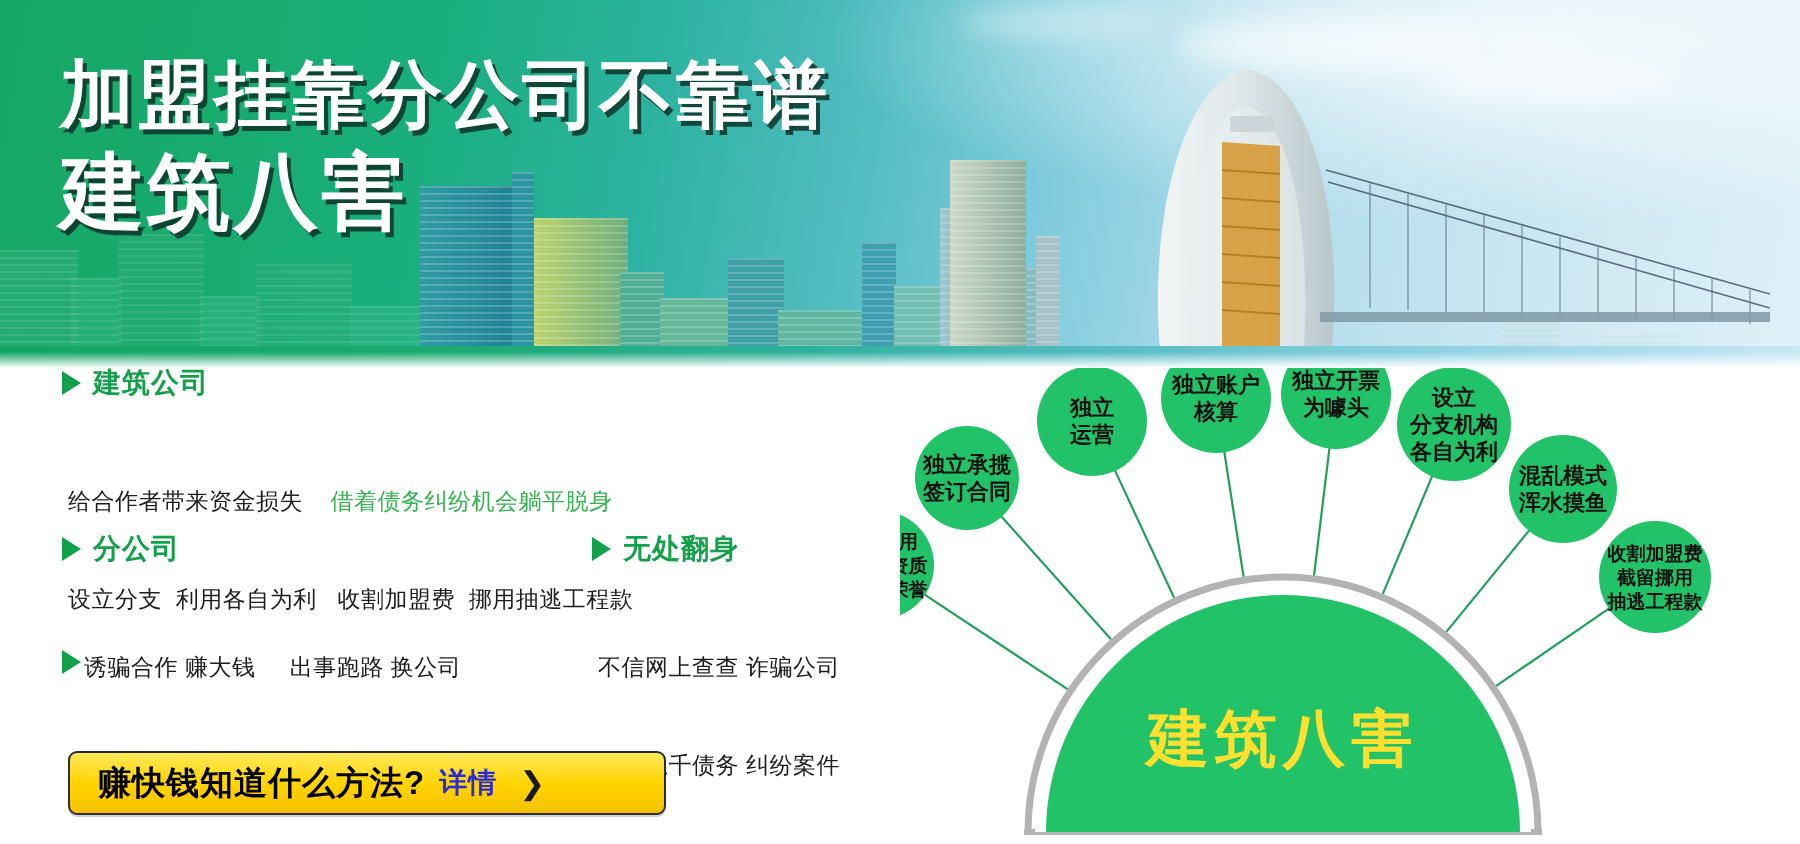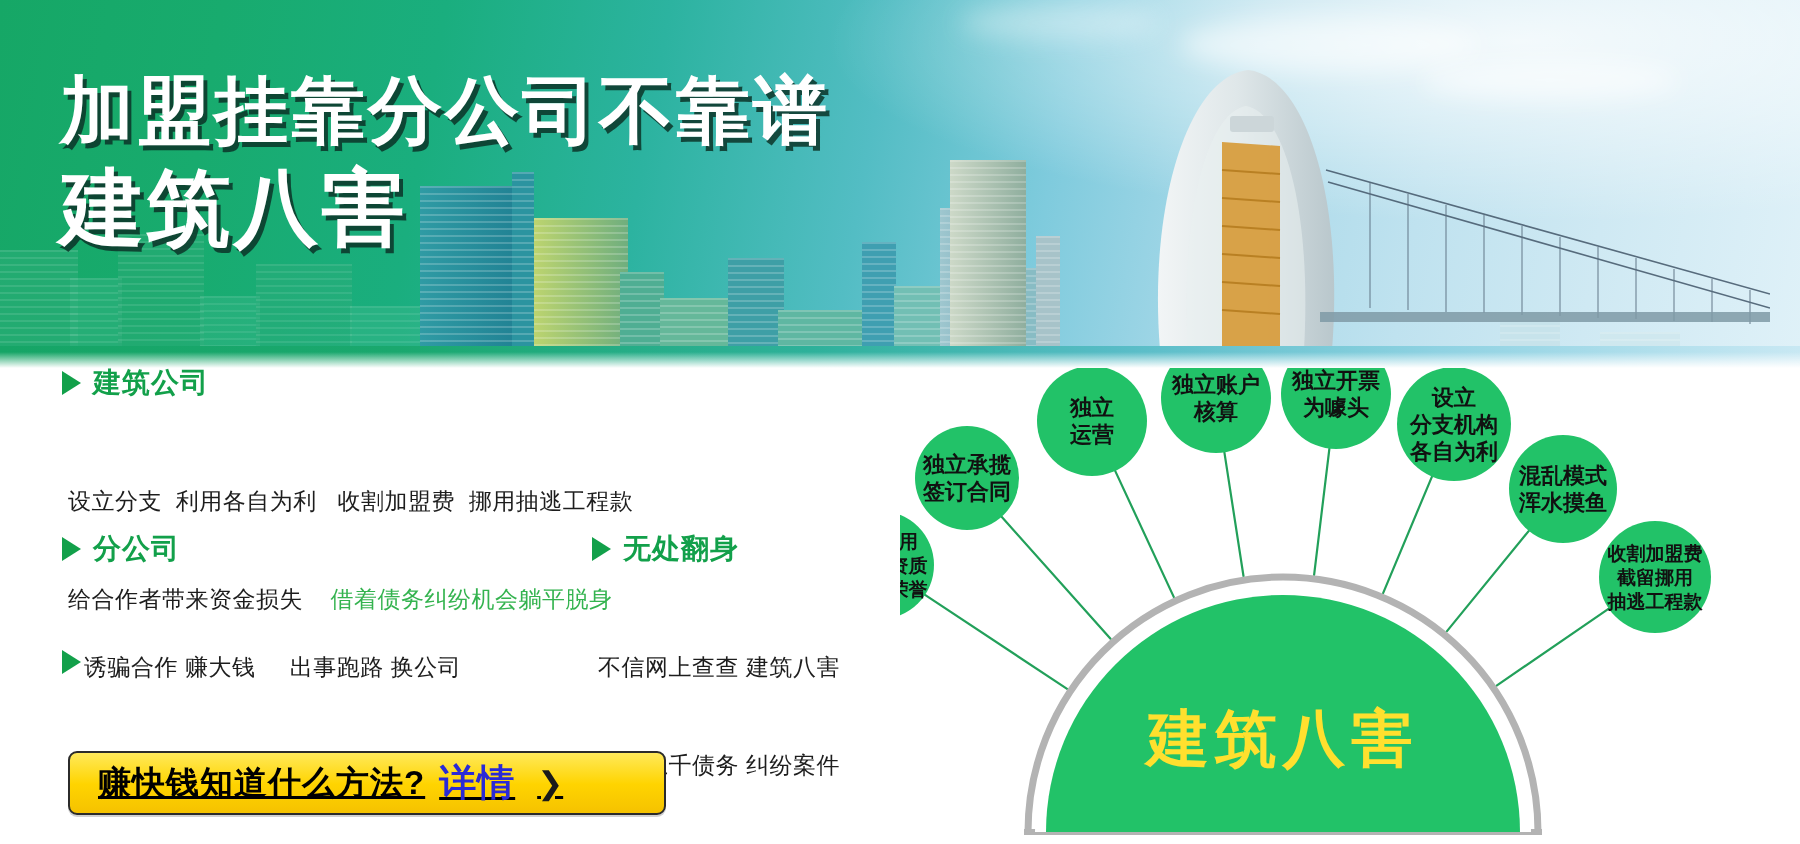--- a/index.html
+++ b/index.html
@@ -28,21 +28,21 @@
                background:repeating-linear-gradient(to bottom, rgba(255,255,255,.20) 0 2px, rgba(0,0,0,0) 2px 7px); }
 
   .ground-strip { position:absolute; left:0; bottom:0; width:1800px; height:22px;
                   background:linear-gradient(to right,#16a566,#1aa86e 22%,#2eb19a 45%,#57bcc6 62%,#8fd2e2 80%,#c8e8f3 100%); }
   .hero-fade { position:absolute; left:0; bottom:0; width:1800px; height:16px;
                background:linear-gradient(to bottom, rgba(255,255,255,0), #ffffff); }
 
   
   .bridge { position:absolute; left:1130px; bottom:18px; width:640px; height:300px; }
 
-  .hero-title { position:absolute; left:60px; top:72px; z-index:6; }
+  .hero-title { position:absolute; left:60px; top:56px; z-index:6; }
   .hl { color:#ffffff; font-weight:700; letter-spacing:3px; line-height:1.06;
         text-shadow: 4px 5px 0 rgba(12,52,40,.85); }
   .hl1 { font-size:74px; }
   .hl2 { font-size:84px; margin-top:14px; }
 
   
   .left { position:absolute; left:0; top:368px; width:900px; height:603px; }
 
   .sec-head { display:flex; align-items:center; gap:12px; }
   .tri { width:0; height:0; border-left:19px solid #12a04a;
@@ -58,23 +58,23 @@
   .blkC { position:absolute; left:62px; top:282px; }
   .blkC .sec-body { margin-top:18px; margin-left:6px; }
   .blkD { position:absolute; left:592px; top:162px; }
   .blkD .sec-body { margin-top:18px; margin-left:6px; }
 
   
   .cta { position:absolute; left:68px; top:383px; width:598px; height:64px;
          border-radius:9px; border:2px solid #2b2b2b;
          background:linear-gradient(to bottom,#ffe95a 0%,#ffd400 52%,#f5c200 100%);
          display:flex; align-items:center; padding-left:28px; gap:8px;
-         box-shadow:0 2px 0 rgba(0,0,0,.18); cursor:pointer;text-decoration:underline; }
+         box-shadow:0 2px 0 rgba(0,0,0,.18); cursor:pointer; }
   .cta-main { font-size:33px; font-weight:700; color:#000; letter-spacing:1px; }
-  .cta-link { font-size:37px; font-weight:700; color:#2a2ad6; letter-spacing:1px; margin-left:6px; }
+  .cta-link { font-size:28px; font-weight:700; color:#2a2ad6; letter-spacing:1px; margin-left:6px; }
   .cta-arrow { font-size:31px; color:#1a1a1a; margin-left:14px; font-weight:400; }
 
   
   .diagram { position:absolute; left:900px; top:368px; width:900px; height:476px; }
   .diagram svg { display:block; }
   .bub-txt { font-family:"Liberation Sans","DejaVu Sans",sans-serif; font-weight:700;
              fill:#111; text-anchor:middle; }
   .dome-txt { font-family:"Liberation Sans","DejaVu Sans",sans-serif; font-weight:700;
               fill:#ffe02e; text-anchor:middle; letter-spacing:6px; }
 </style>
@@ -173,22 +173,22 @@
   </div>
 
   <div class="left">
 
     <div class="blkA">
       <div class="sec-head">
         <span class="tri"></span>
         <span class="sec-title">建筑公司</span>
       </div>
       <div class="sec-body">
+        <div><span>给合作者带来资金损失    </span><span class="hl-green">借着债务纠纷机会躺平脱身</span></div>
         <div><span>设立分支  利用各自为利   收割加盟费  挪用抽逃工程款</span></div>
-        <div><span>给合作者带来资金损失    </span><span class="hl-green">借着债务纠纷机会躺平脱身</span></div>
       </div>
     </div>
 
     <div class="blkB">
       <div class="sec-head">
         <span class="tri"></span>
         <span class="sec-title">分公司</span>
       </div>
       <div class="sec-body">
         <div>诱骗合作 赚大钱     出事跑路 换公司</div>
@@ -203,21 +203,21 @@
         <div>被骗的一贫如洗  断送人脉  无处翻身</div>
       </div>
     </div>
 
     <div class="blkD">
       <div class="sec-head">
         <span class="tri"></span>
         <span class="sec-title">无处翻身</span>
       </div>
       <div class="sec-body">
-        <div>不信网上查查 建筑八害</div>
+        <div>不信网上查查 诈骗公司</div>
         <div>成百上千债务 纠纷案件</div>
         
       </div>
     </div>
 
     <div class="cta">
       <span class="cta-main">赚快钱知道什么方法?</span>
       <span class="cta-link">详情</span>
       <span class="cta-arrow">❯</span>
     </div>

